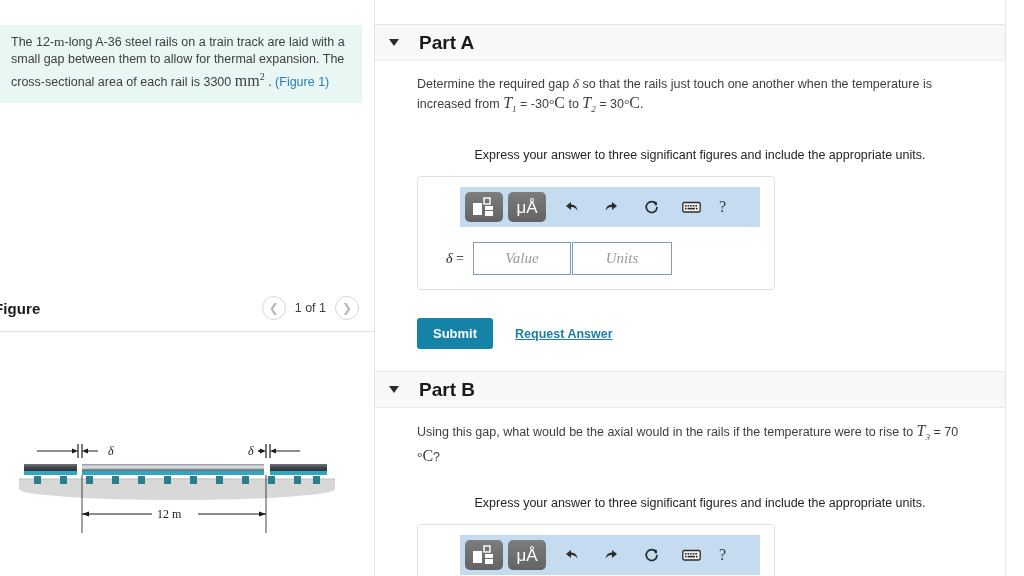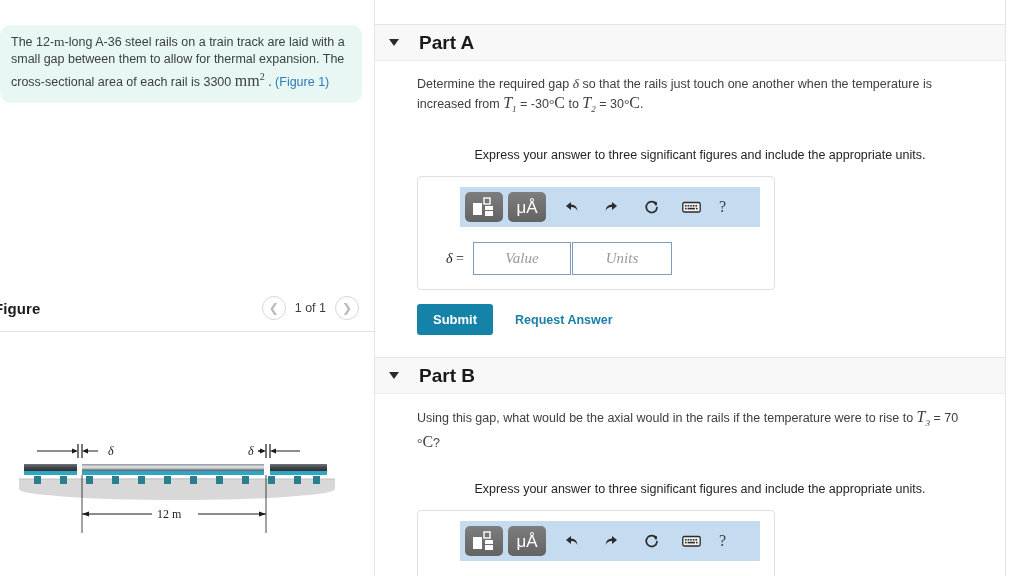--- a/index.html
+++ b/index.html
@@ -48,21 +48,20 @@
 
   
   .problem-box {
     position: absolute;
     left: 0;
     top: 25px;
     width: 362px;
     background: #e8f6f4;
     box-sizing: border-box;
     padding: 8px 14px 12px 11px;
-    border-radius: 11px;
   }
   .problem-text {
     font-size: 12.5px;
     line-height: 17px;
     color: #3c4043;
     font-family: "Liberation Sans", sans-serif;
   }
   .mserif {
     font-family: "Liberation Serif", serif;
     font-size: 13.5px;
@@ -269,39 +268,40 @@
     color: #9a9a9a;
     cursor: text;
   }
   .ans-value { width: 98px; }
   .ans-units { width: 100px; margin-left: 1px; }
 
   
   .submit-row {
     display: flex;
     align-items: center;
-    margin-top: 14px;
+    margin-top: 28px;
     padding-left: 0px;
   }
   .submit-btn {
     background: #1583a8;
     color: #fff;
     font-size: 13px;
     font-weight: bold;
     border: none;
     border-radius: 3px;
     padding: 8px 16px;
     cursor: pointer;
     font-family: "Liberation Sans", sans-serif;
   }
   .request-link {
     margin-left: 22px;
     color: #1e7fa6;
     font-size: 12.5px;
     font-weight: bold;
+    text-decoration: underline;
     cursor: pointer;
   }
 
   .sub { font-size: 9px; vertical-align: sub; }
 </style>
 </head>
 <body>
 
 <div class="page">
 

